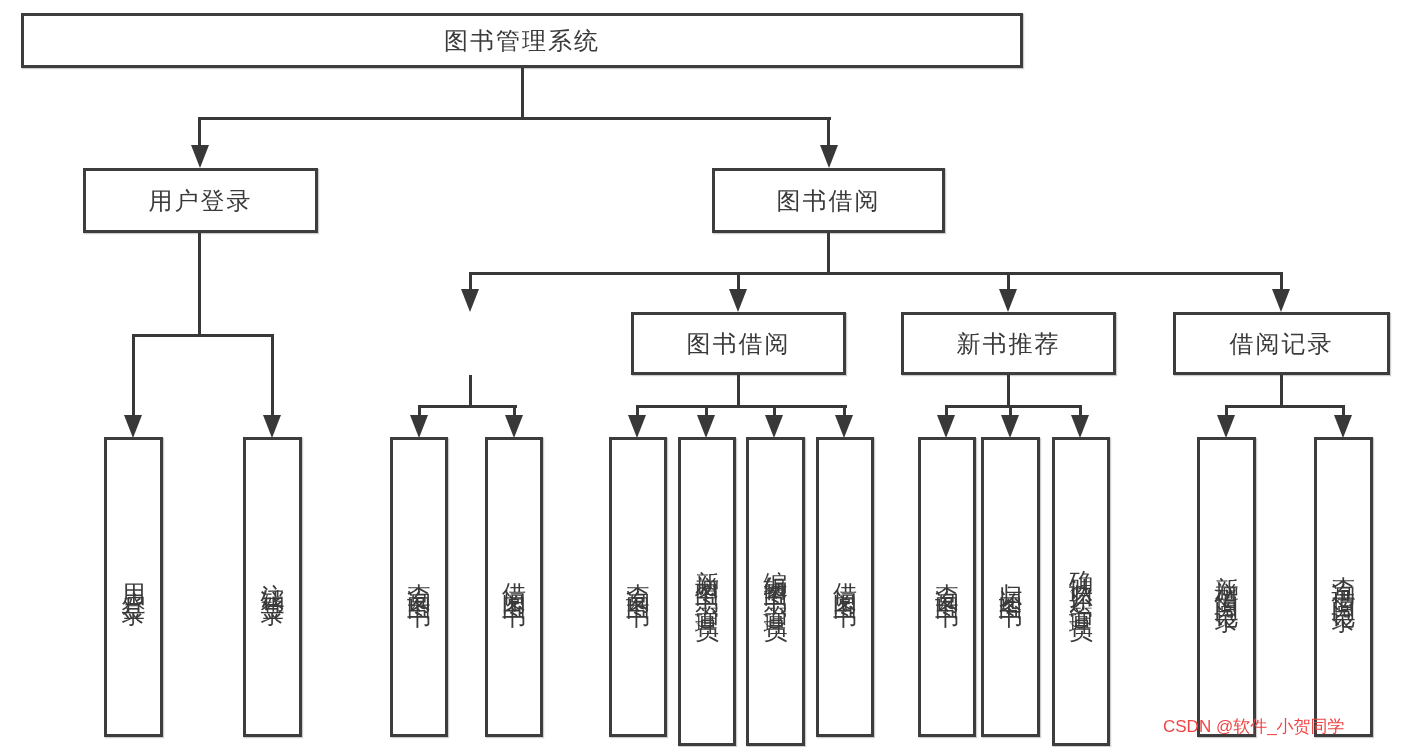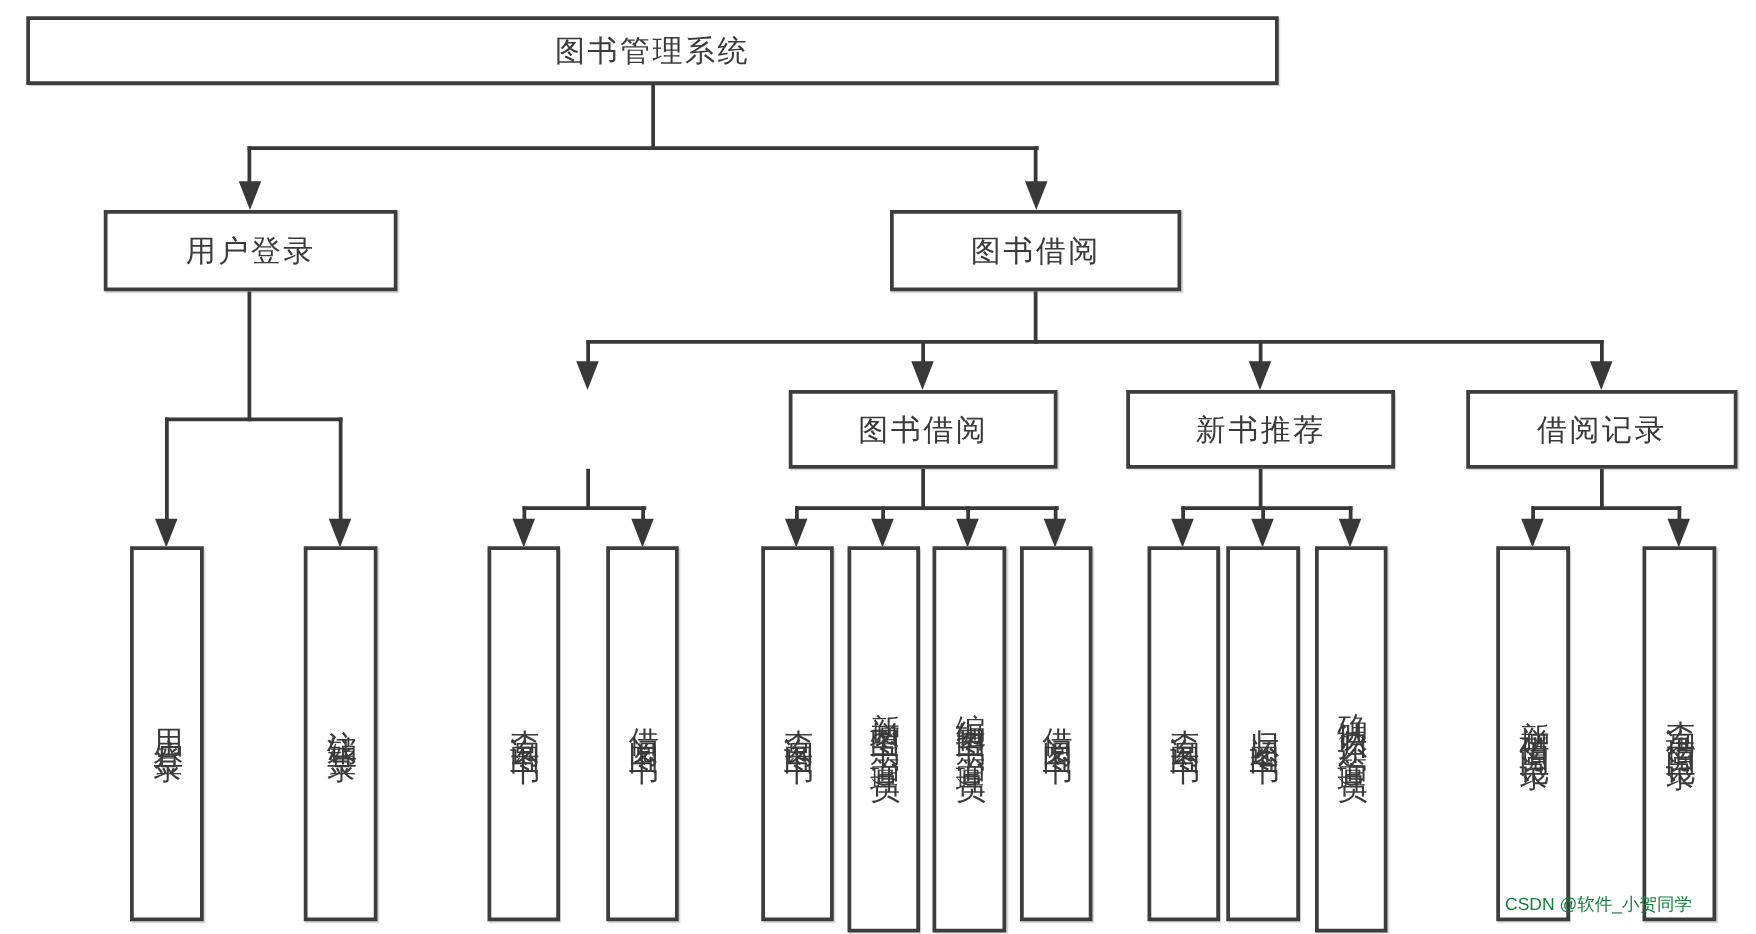--- a/index.html
+++ b/index.html
@@ -44,24 +44,24 @@
   .arrow-down {
     position: absolute;
     width: 0; height: 0;
     border-left: 9px solid transparent;
     border-right: 9px solid transparent;
     border-top: 23px solid #383838;
     z-index: 1;
   }
   .watermark {
     position: absolute;
-    left: 1204px;
+    left: 1163px;
     top: 715px;
-    font-size: 14px;
-    color: #15803d;
+    font-size: 17px;
+    color: #ef4444;
     white-space: nowrap;
     z-index: 5;
   }
 </style>
 </head>
 <body>
 
 <div class="canvas">
 
   <div class="vline" style="left:521px; top:68px; height:50px;"></div>

